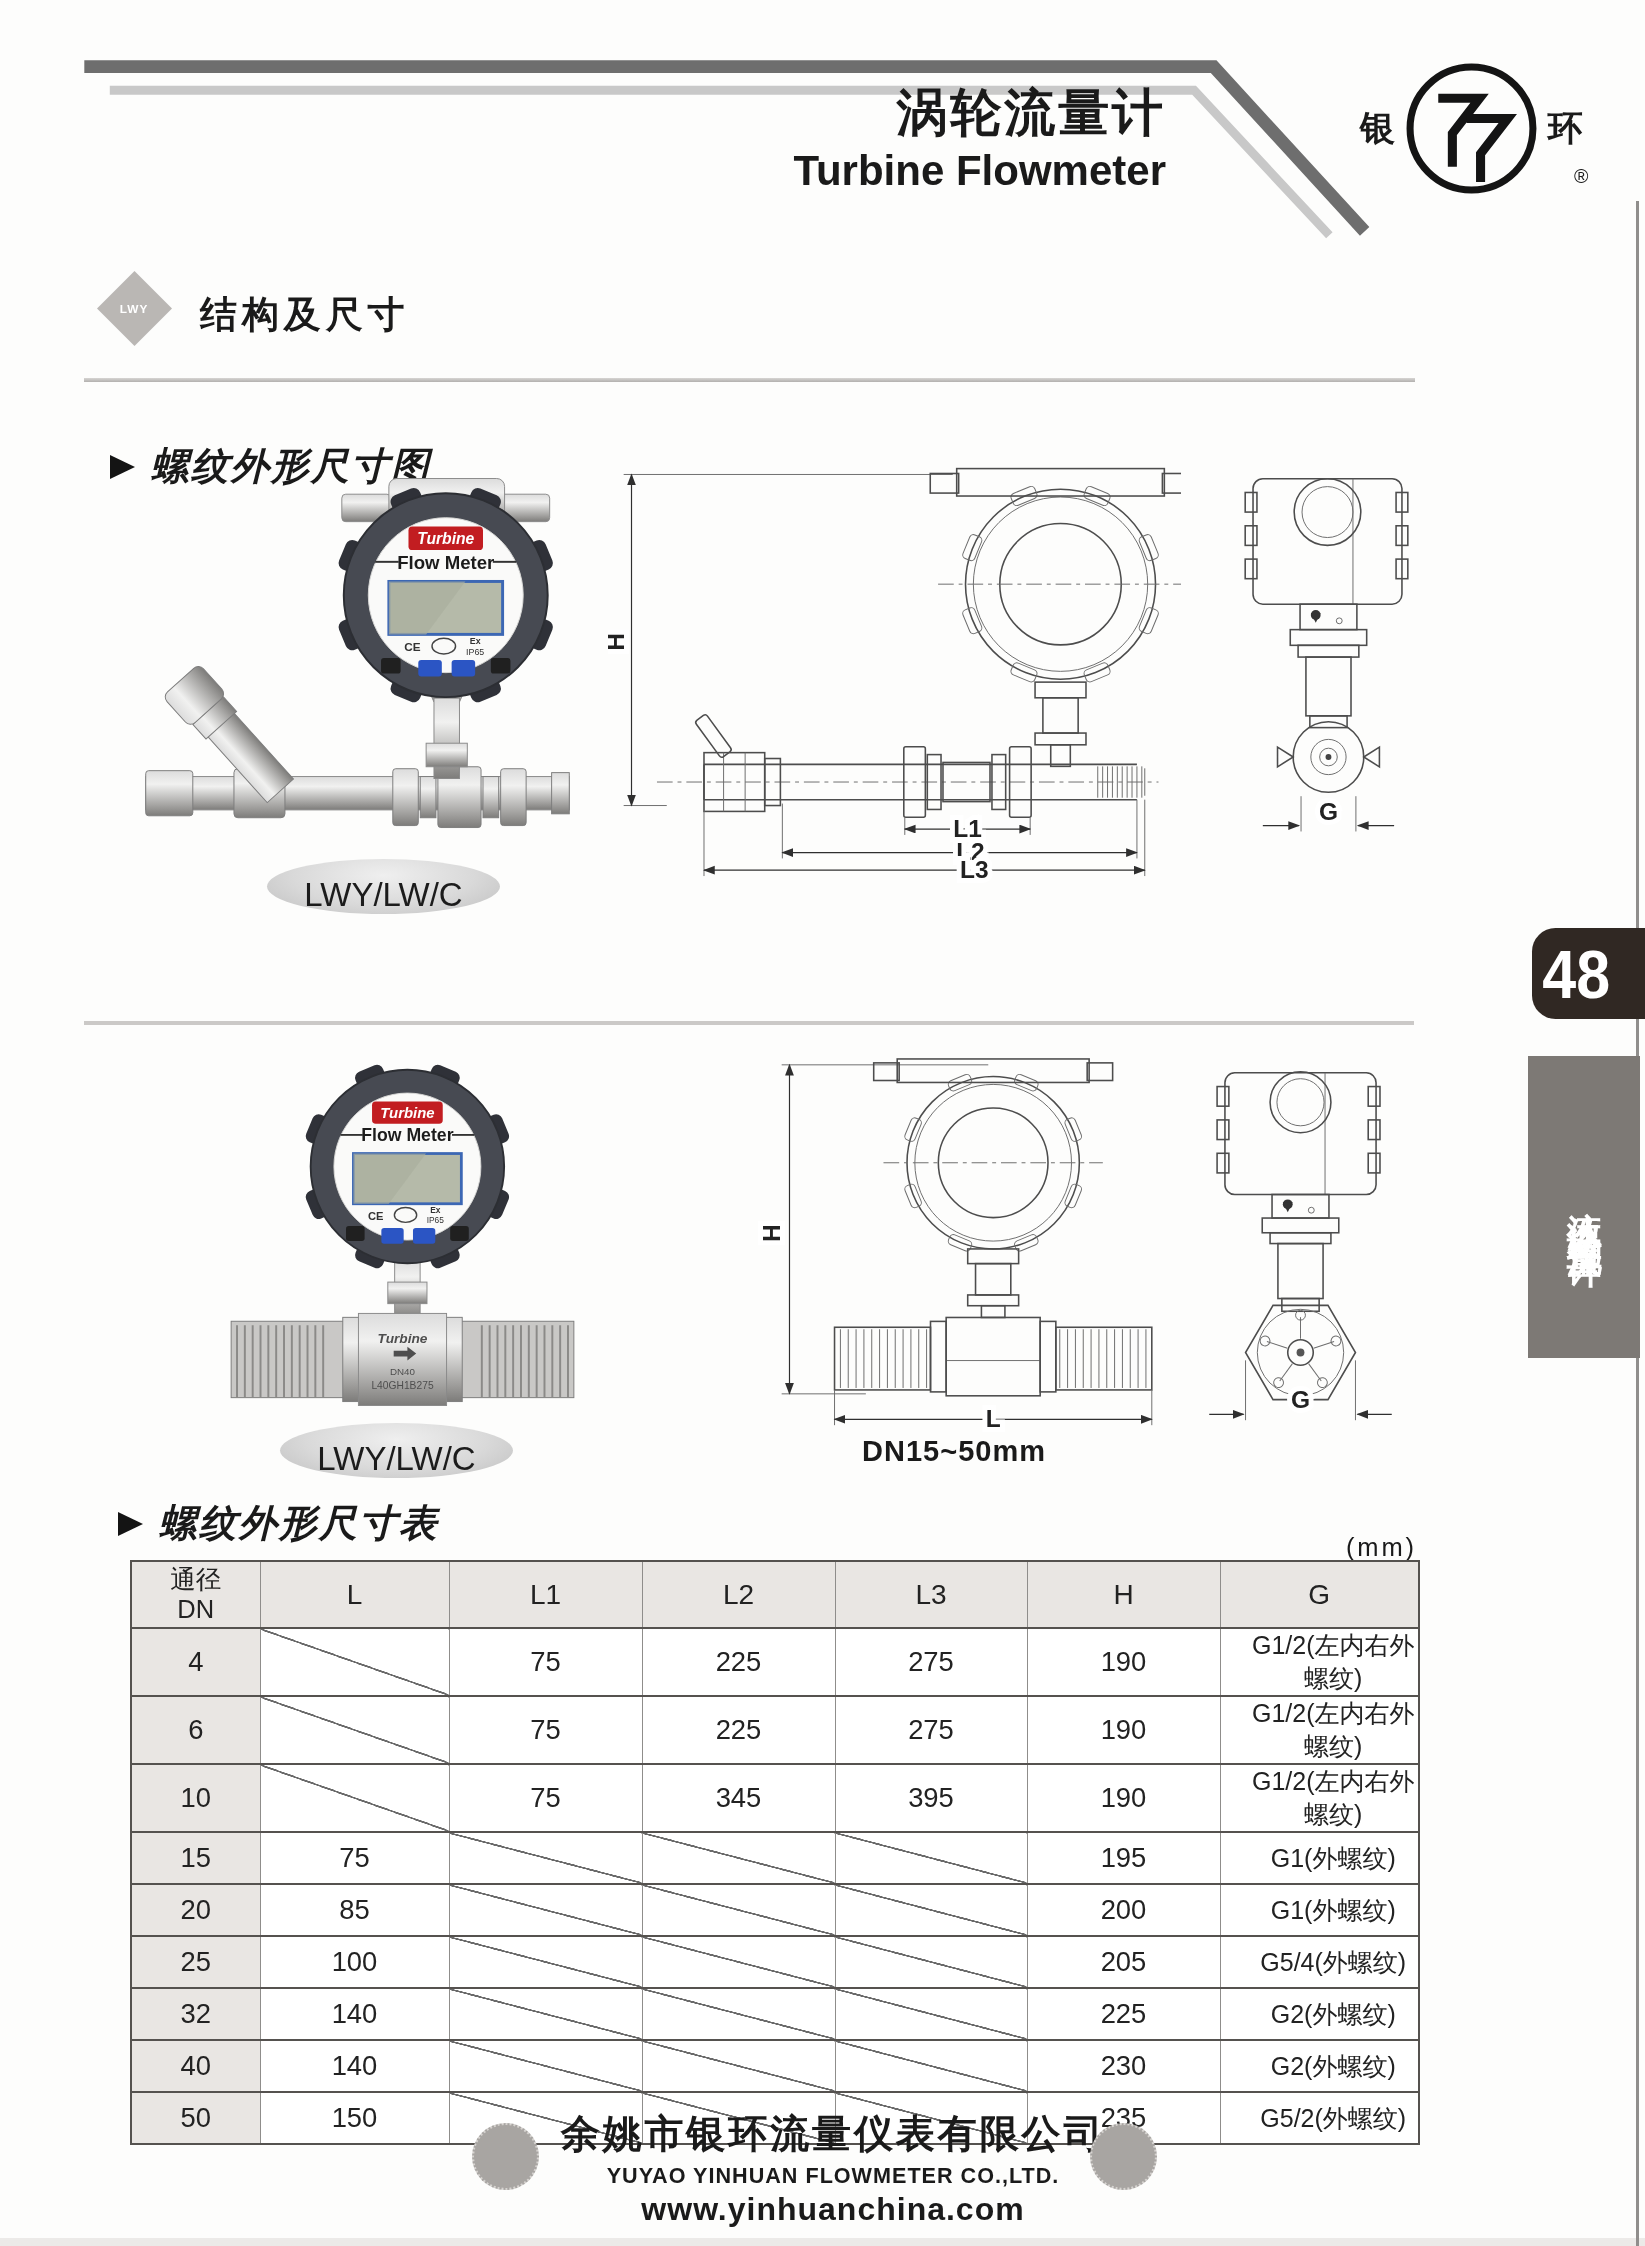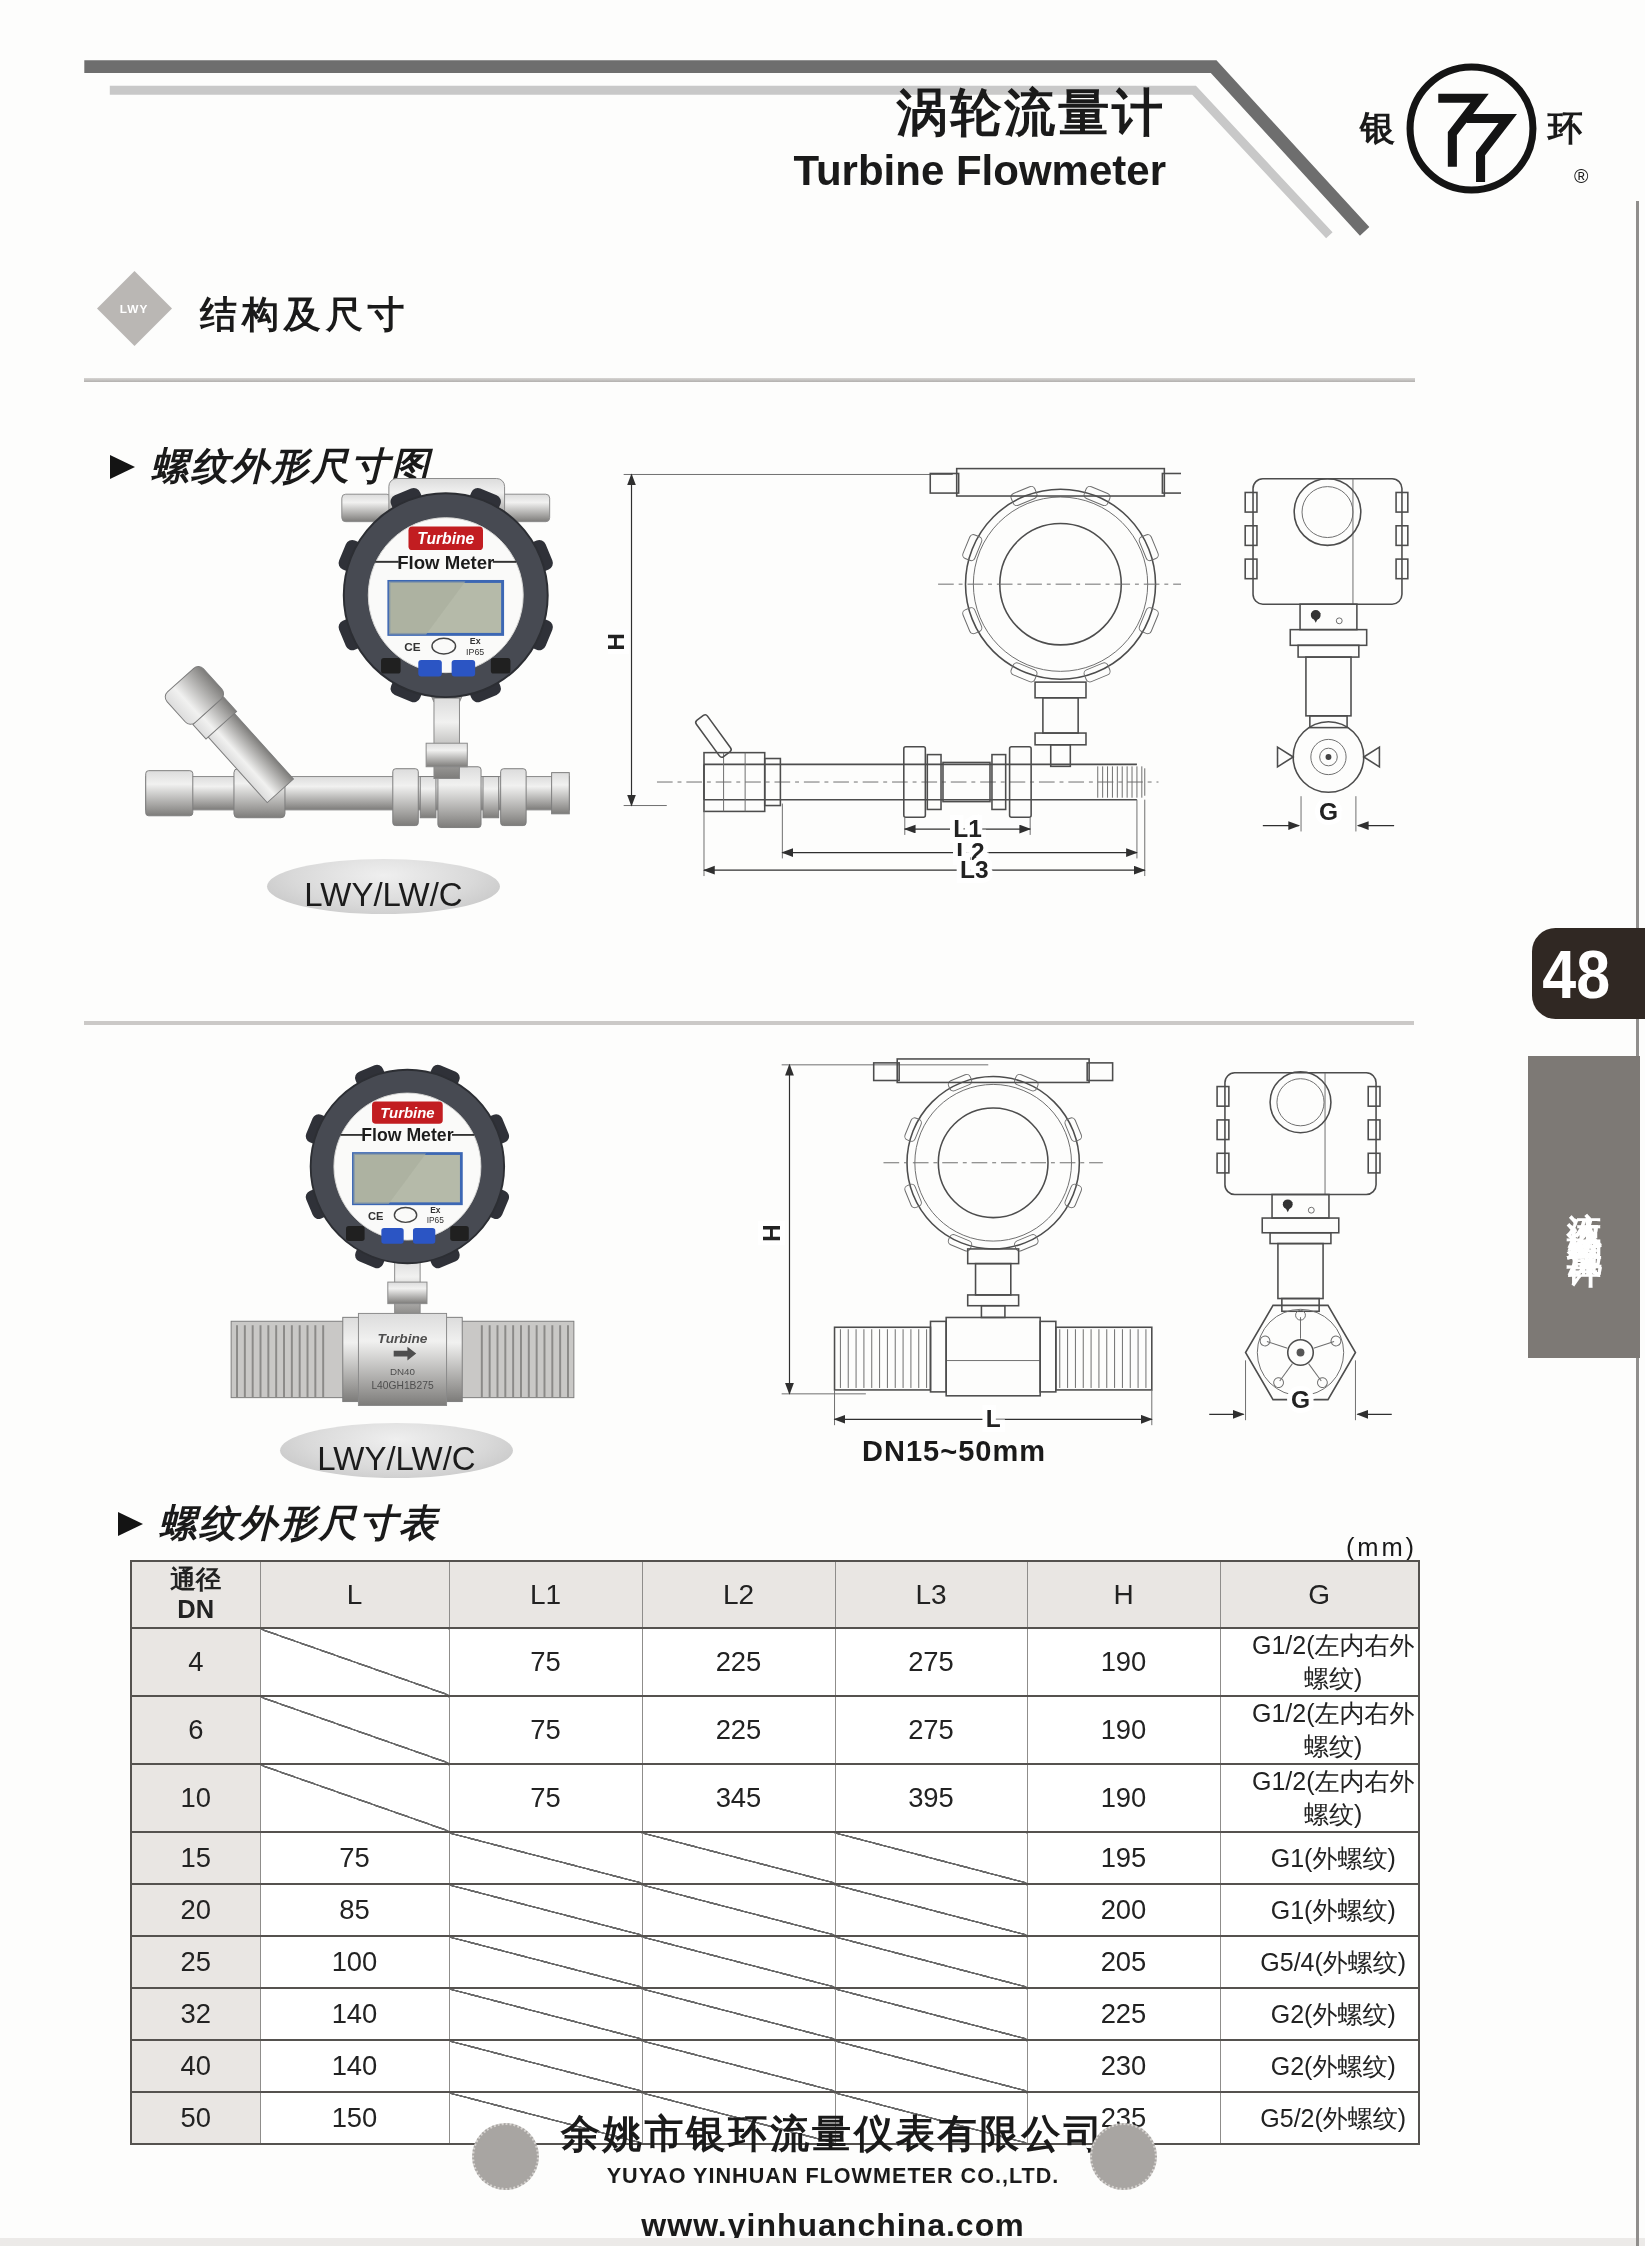--- a/index.html
+++ b/index.html
@@ -34,32 +34,32 @@
   .caption{font-size:29px;font-weight:600;text-align:center;letter-spacing:1px;}
   .mm-note{font-size:25.5px;letter-spacing:2.9px;text-align:right;}
 
   
   table{border-collapse:collapse;table-layout:fixed;width:1289px;background:#fff;font-size:27.4px;color:#222;}
   th,td{border-left:1.5px solid #8f8d8b;border-right:1.5px solid #8f8d8b;
         border-top:2.9px solid #55524f;border-bottom:2.9px solid #55524f;
         text-align:center;padding:0;font-weight:normal;}
   table{border:2.9px solid #55524f;}
   thead th{height:65px;background:#e9e6e3;font-size:28px;}
-  thead th.dn{font-size:25.5px;line-height:1.15;white-space:pre-line;font-weight:bold;}
+  thead th.dn{font-size:25.5px;line-height:1.15;white-space:pre-line;}
   tbody td{height:50px;}
   tbody td.dn{background:#e9e6e3;}
   tbody td:last-child{font-size:25px;padding-left:28px;}
   td.diag{background-image:linear-gradient(to top right,transparent calc(50% - 0.9px),
           #6a6a6a calc(50% - 0.9px),#6a6a6a calc(50% + 0.9px),transparent calc(50% + 0.9px));}
 
   
   .footer{left:392px;top:2107px;width:882px;text-align:center;}
   .f-cn{font-family:"DejaVu Serif","Liberation Serif",serif;font-size:39px;font-weight:bold;letter-spacing:2.9px;}
   .f-en{font-size:21.6px;font-weight:bold;letter-spacing:1px;margin-top:2px;}
-  .f-web{font-size:32px;font-weight:bold;letter-spacing:1px;margin-top:18px;}
+  .f-web{font-size:32px;font-weight:bold;letter-spacing:1px;margin-top:2px;}
   .f-circle{width:67px;height:67px;border-radius:50%;background:#a8a5a2;border:2px dotted #d6d3d0;box-sizing:border-box;}
   .bottom-strip{left:0;bottom:0;width:1646px;height:8.8px;background:#eceae8;}
 
   
   .vline{left:1636px;top:201px;width:2.9px;height:2046px;background:#908e8c;}
   .pagenum{left:1532px;top:928px;width:114px;height:91px;background:#302823;border-radius:23.5px 0 0 23.5px;
            display:flex;align-items:center;justify-content:center;padding-right:25.5px;box-sizing:border-box;}
   .pagenum span{color:#fff;font-size:61px;font-weight:bold;display:inline-block;transform:scaleY(1.12);}
   .sidetab{left:1528px;top:1056px;width:112px;height:302px;background:#7d7975;display:flex;
            align-items:center;justify-content:center;}

